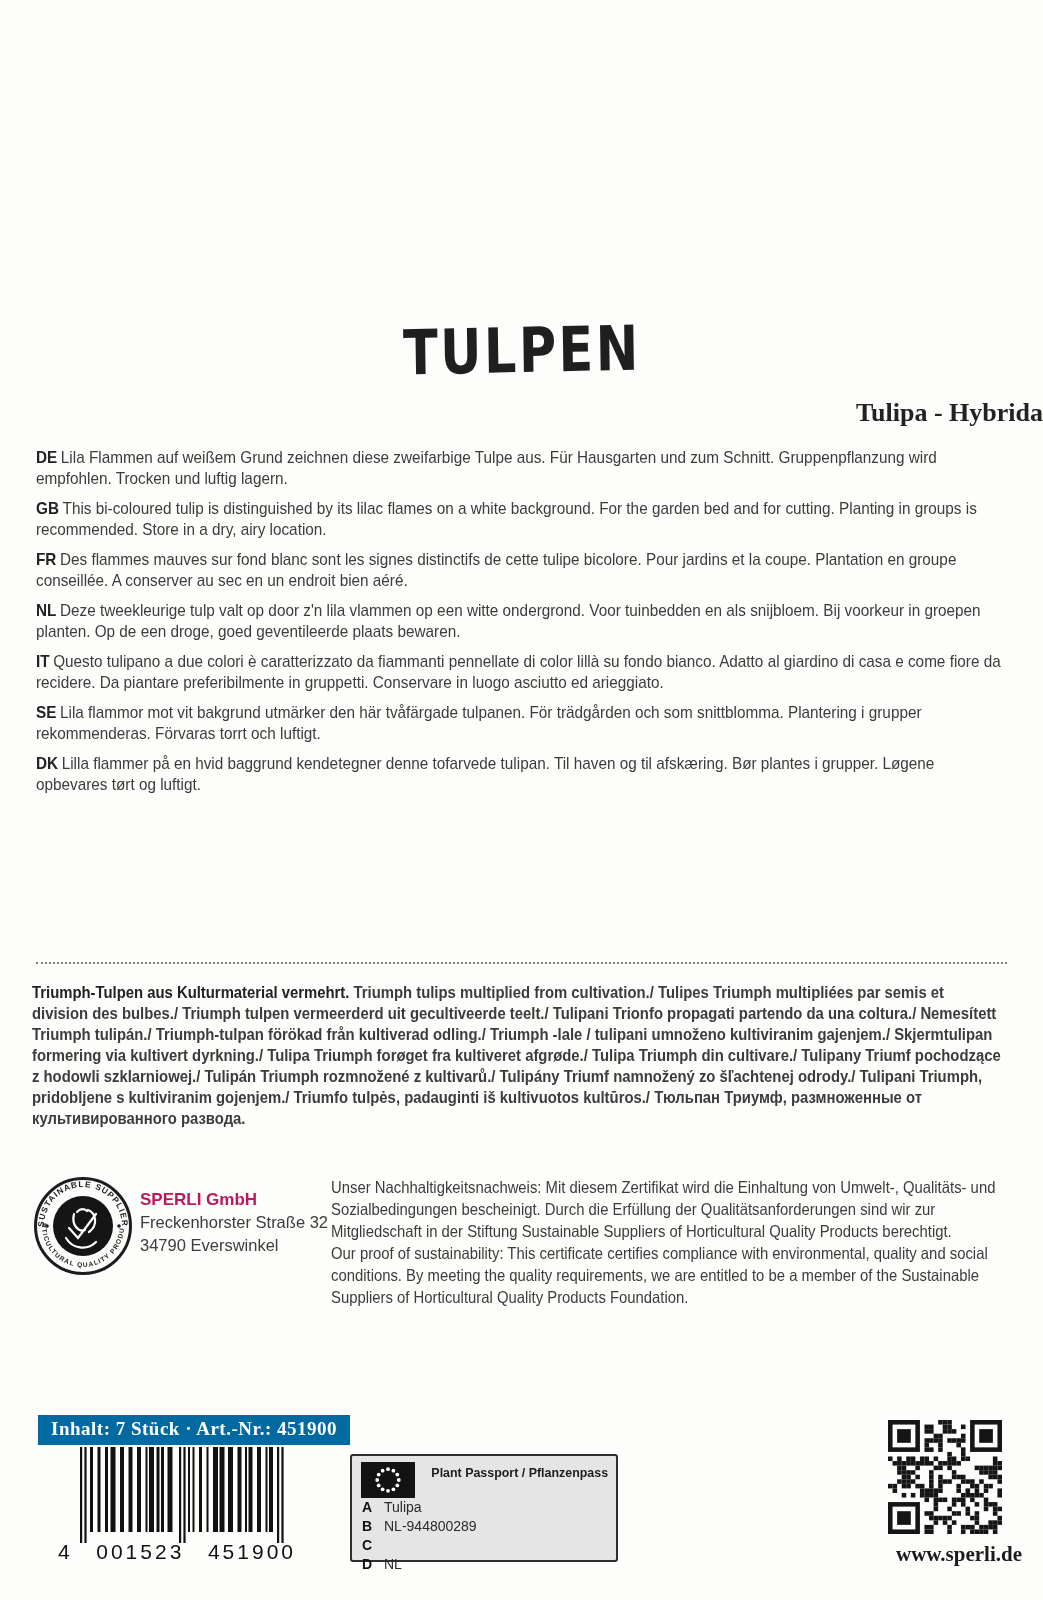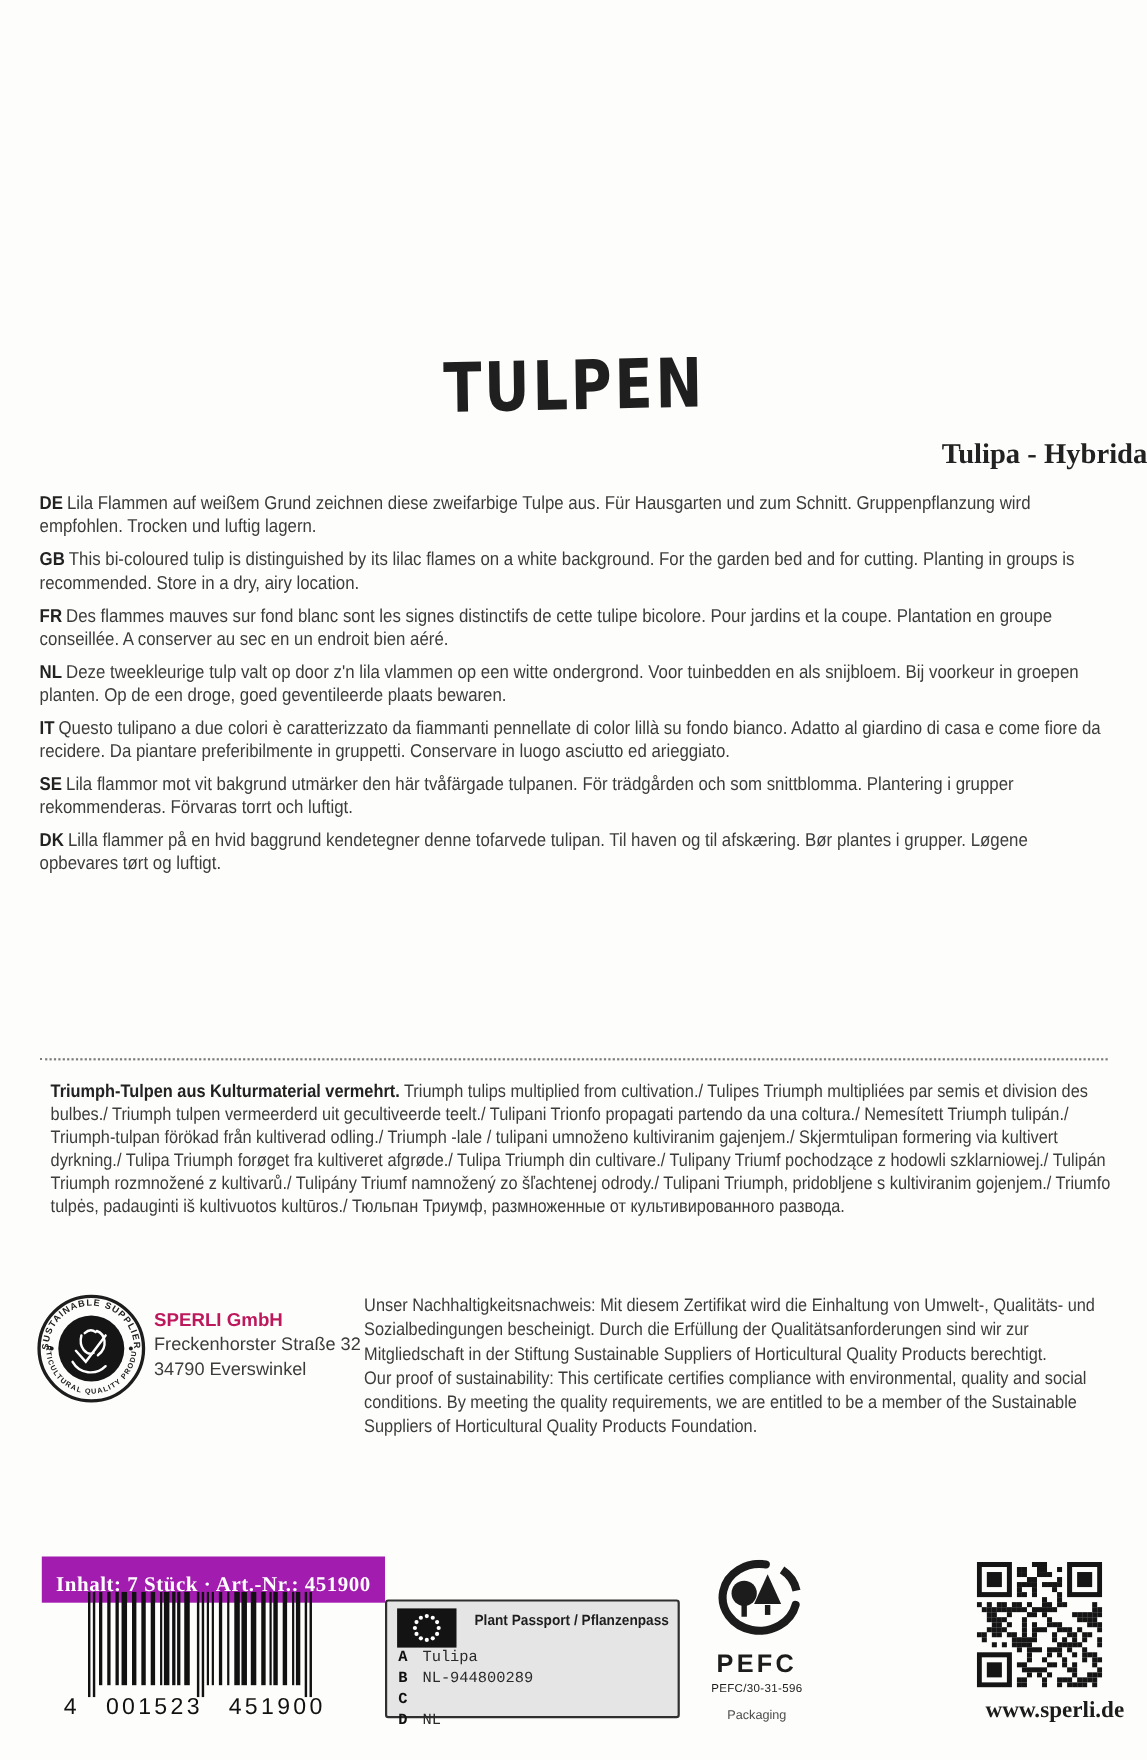--- a/index.html
+++ b/index.html
@@ -24,52 +24,52 @@
   .descriptions{position:absolute; top:447px; left:36px; width:972px;}
   .squeeze{transform:scaleX(0.90); transform-origin:left top; width:1080px;}
   .desc{margin:0 0 9px 0; font-size:17px; line-height:21px; color:#3c3c3c;}
   .desc b.lang{color:#222; margin-right:4px;}
   
   .dotted{
     position:absolute; top:962px; left:36px; width:971px; height:0;
     border-top:2px dotted #7c7c7c;
   }
   
-  .propagation{position:absolute; top:982px; left:46px; width:972px;}
+  .propagation{position:absolute; top:982px; left:32px; width:972px;font-weight:bold;}
   .propagation p{margin:0; font-size:16.5px; line-height:21px; color:#3c3c3c;}
   .propagation b{color:#222;}
   
   .seal{position:absolute; left:33px; top:1176px; width:100px; height:100px;}
   .address{position:absolute; left:140px; top:1188px; font-size:16.5px; line-height:23px; color:#3c3c3c;}
   .address .name{font-weight:bold; font-size:17px; color:#be185d;}
   .sustainability{position:absolute; left:331px; top:1176px; width:693px;}
   .sustainability .squeeze{width:770px;}
   .sustainability p{margin:0; font-size:16.5px; line-height:22px; color:#3c3c3c;}
   
   .content-badge{
-    position:absolute; left:38px; top:1415px; background:#a21caf; color:#fff;
+    position:absolute; left:38px; top:1415px; background:#0369a1; color:#fff;
     font-family:"Liberation Serif","DejaVu Serif",serif; font-weight:bold;
-    font-size:19px; padding:15px 13px 5px 13px; letter-spacing:0.5px; white-space:nowrap;
+    font-size:19px; padding:3px 13px 5px 13px; letter-spacing:0.5px; white-space:nowrap;
   }
   .barcode-bars{position:absolute; left:80px; top:1447px; fill:#111;}
   .barcode-digits{
     position:absolute; left:58px; top:1540px; width:238px;
     display:flex; justify-content:space-between;
     font-size:21px; letter-spacing:3px; color:#111; font-weight:500;
   }
   .passport-box{
     position:absolute; left:350px; top:1454px; width:268px; height:108px;
     border:2px solid #2f2f2f; border-radius:3px; background:#e5e5e5; box-sizing:border-box;
   }
   .eu-flag{position:absolute; left:8px; top:6px;}
   .pp-title{
     position:absolute; right:8px; top:9px; font-weight:bold; font-size:13.5px;
     color:#1d1d1d; white-space:nowrap; transform:scaleX(0.92); transform-origin:right top;
   }
-  .pp-rows{position:absolute; left:10px; top:42px; font-size:14px; line-height:19px; color:#2a2a2a;font-family:Liberation Mono, monospace;}
+  .pp-rows{position:absolute; left:10px; top:42px; font-size:14px; line-height:19px; color:#2a2a2a;}
   .pp-rows .lbl{display:inline-block; width:22px; font-weight:bold; color:#111;}
   .pefc{position:absolute; left:638px; top:1418px; width:100px; text-align:center; color:#1c1c1c;}
   .pefc-name{font-weight:bold; font-size:23px; letter-spacing:3px; margin-top:2px;}
   .pefc-license{font-size:10.5px; margin-top:3px; letter-spacing:0.3px;}
   .pefc-sub{font-size:11.5px; margin-top:13px; color:#4c4c4c;}
   .qr{position:absolute; left:888px; top:1420px; fill:#151515;}
   .website{
     position:absolute; left:868px; top:1542px; width:154px; text-align:right;
     font-family:"Liberation Serif","DejaVu Serif",serif; font-weight:bold;
     font-size:21px; color:#1b1b1b;
@@ -199,33 +199,20 @@
     </svg>
     <div class="pp-title">Plant Passport / Pflanzenpass</div>
     <div class="pp-rows">
       <div><span class="lbl">A</span><span>Tulipa</span></div>
       <div><span class="lbl">B</span><span>NL-944800289</span></div>
       <div><span class="lbl">C</span><span></span></div>
       <div><span class="lbl">D</span><span>NL</span></div>
     </div>
   </div>
 
-  <div class="pefc">
-    <svg width="82" height="74" viewBox="0 0 100 90">
-      <path d="M 60,5 A 41,37 0 1 0 93,50" fill="none" stroke="#1c1c1c" stroke-width="9" stroke-linecap="round"></path>
-      <path d="M 78,11 A 41,37 0 0 1 94,34" fill="none" stroke="#1c1c1c" stroke-width="9" stroke-linecap="butt"></path>
-      <circle cx="36" cy="37" r="14" fill="#1c1c1c"></circle>
-      <rect x="33" y="50" width="6" height="13" fill="#1c1c1c"></rect>
-      <polygon points="62,16 77,49 47,49" fill="#1c1c1c"></polygon>
-      <rect x="59" y="50" width="6" height="11" fill="#1c1c1c"></rect>
-    </svg>
-    <div class="pefc-name">PEFC</div>
-    <div class="pefc-license">PEFC/30-31-596</div>
-    <div class="pefc-sub">Packaging</div>
-  </div>
 
   <svg class="qr" width="114" height="114" viewBox="0 0 110 110">
       <rect x="48.400000000000006" y="0" width="4.4" height="4.4"></rect>
       <rect x="52.800000000000004" y="0" width="4.4" height="4.4"></rect>
       <rect x="57.2" y="0" width="4.4" height="4.4"></rect>
       <rect x="35.2" y="4.4" width="4.4" height="4.4"></rect>
       <rect x="39.6" y="4.4" width="4.4" height="4.4"></rect>
       <rect x="52.800000000000004" y="4.4" width="4.4" height="4.4"></rect>
       <rect x="57.2" y="4.4" width="4.4" height="4.4"></rect>
       <rect x="70.4" y="4.4" width="4.4" height="4.4"></rect>

